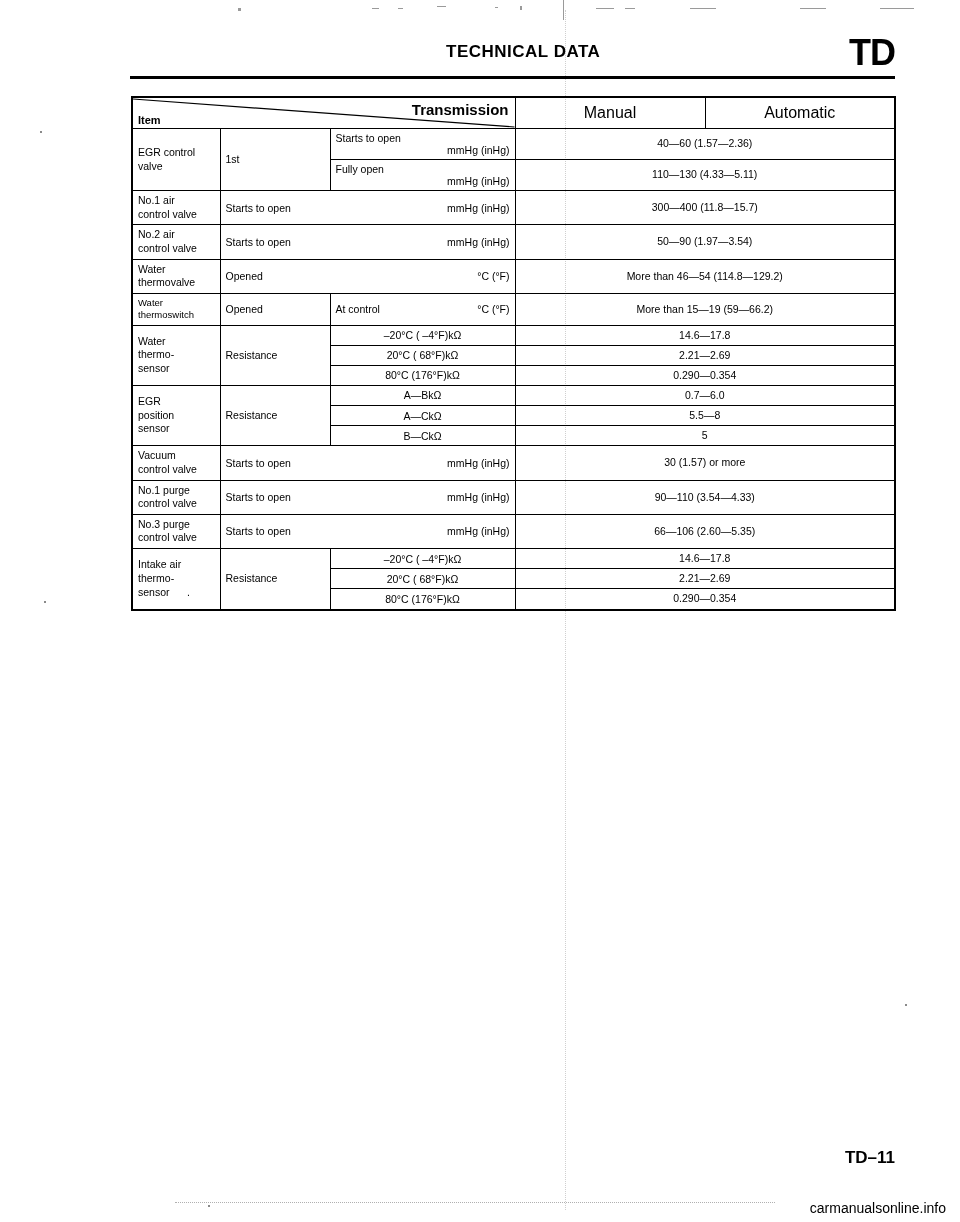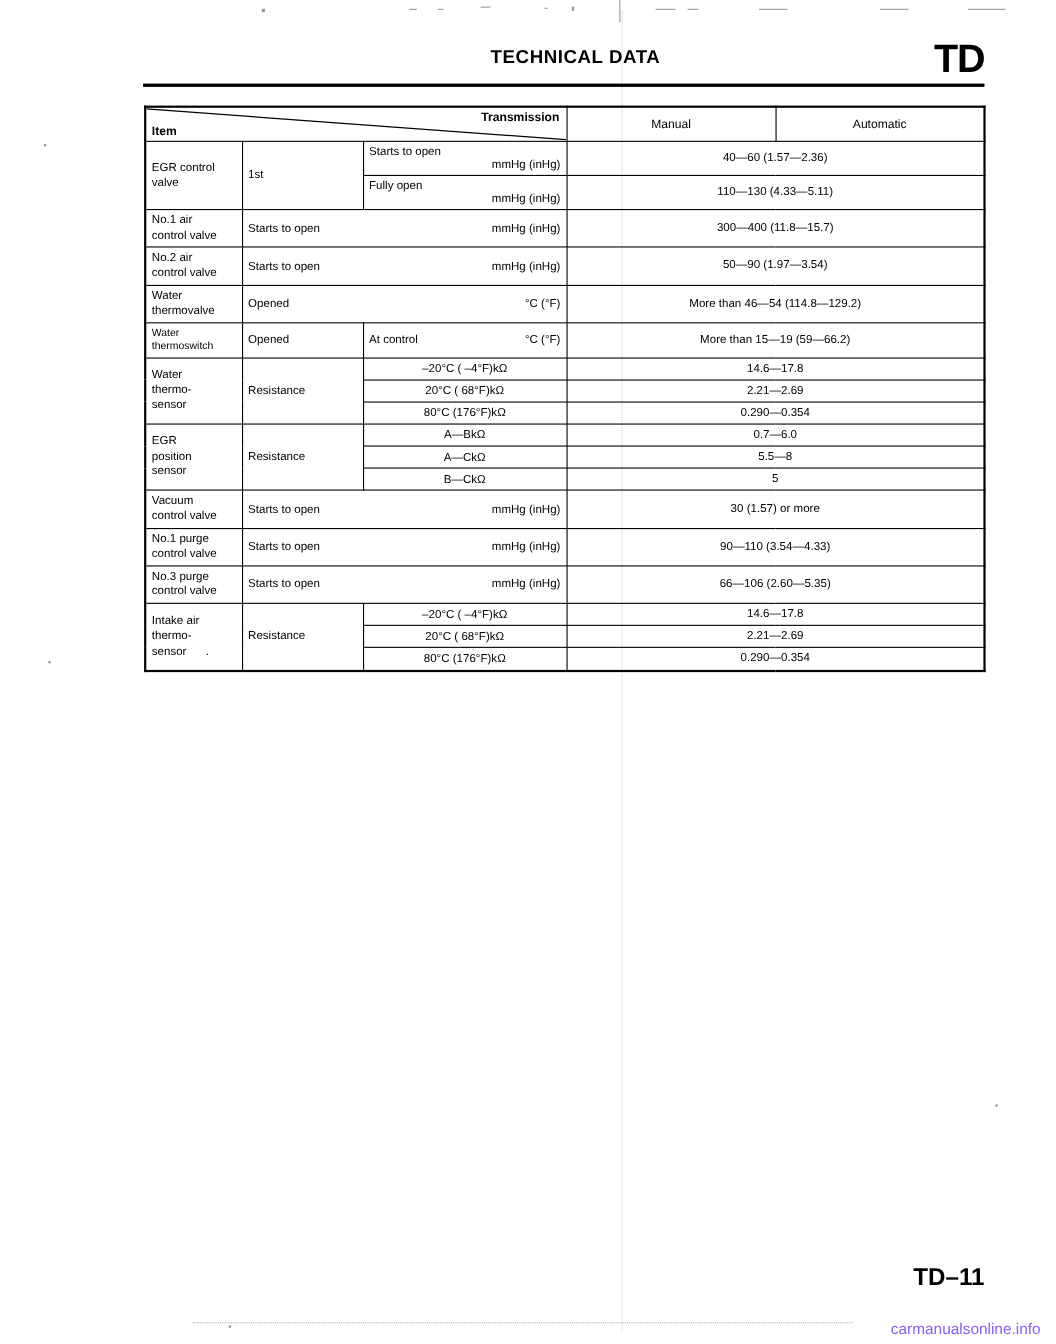--- a/index.html
+++ b/index.html
@@ -115,26 +115,26 @@
     left: 5px;
     bottom: 2px;
     font-weight: bold;
     font-size: 11px;
   }
   .diag-cell .lbl-trans {
     position: absolute;
     right: 6px;
     top: 3px;
     font-weight: bold;
-    font-size: 11px;
+    font-size: 15px;
   }
   .hdr-val {
     text-align: center;
     font-weight: bold;
-    font-size: 11px;
+    font-size: 16px;
   }
 
   .ctr { text-align: center; margin-left: 20px; }
   .two-line { line-height: 1.3; }
 
   
   .cond {
     display: flex;
     justify-content: space-between;
     align-items: flex-end;
@@ -151,29 +151,29 @@
     display: flex;
     justify-content: center;
     padding: 3px 5px;
   }
 
   
   .page-num {
     position: absolute;
     right: 65px;
     top: 1148px;
-    font-size: 22px;
+    font-size: 17px;
     font-weight: bold;
   }
   .watermark {
     position: absolute;
     right: 14px;
     bottom: 6px;
     font-size: 14px;
-    color: #8b5cf6;
+    color: #000000;
   }
 
   .bottom-rule {
     position: absolute;
     left: 175px;
     right: 185px;
     top: 1202px;
     height: 1px;
     border-top: 1px dotted #b0b0b0;
   }

